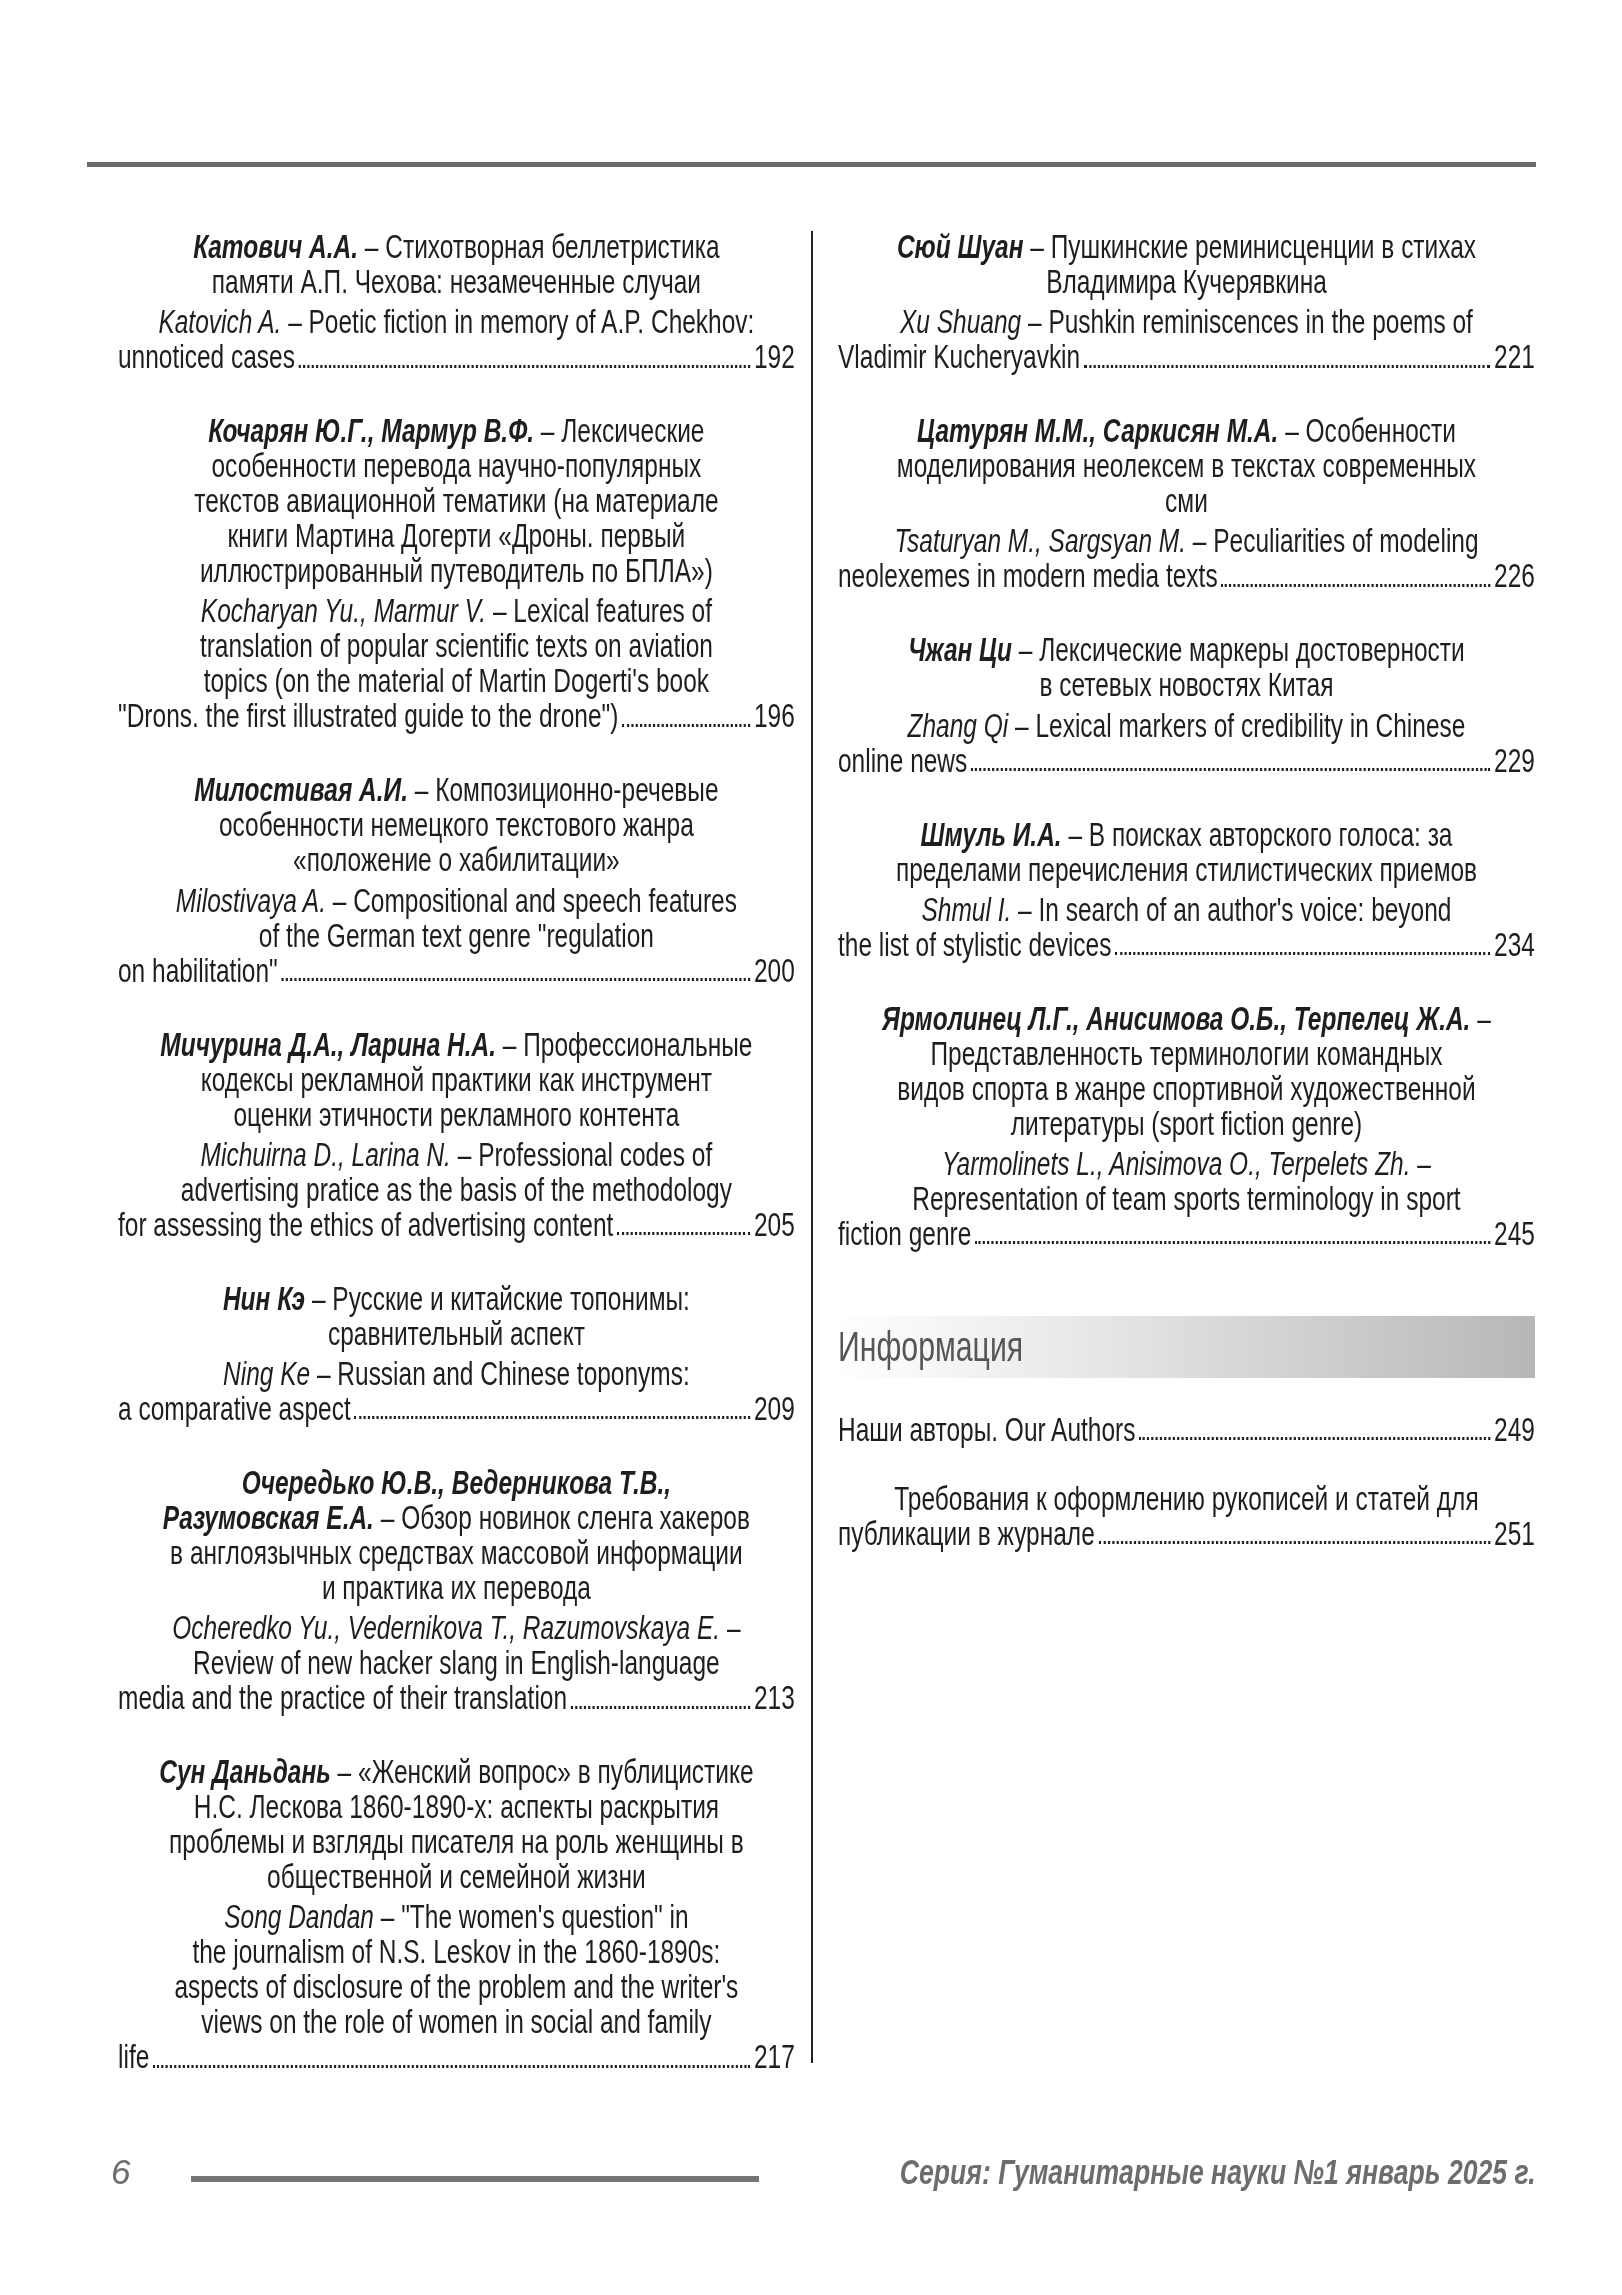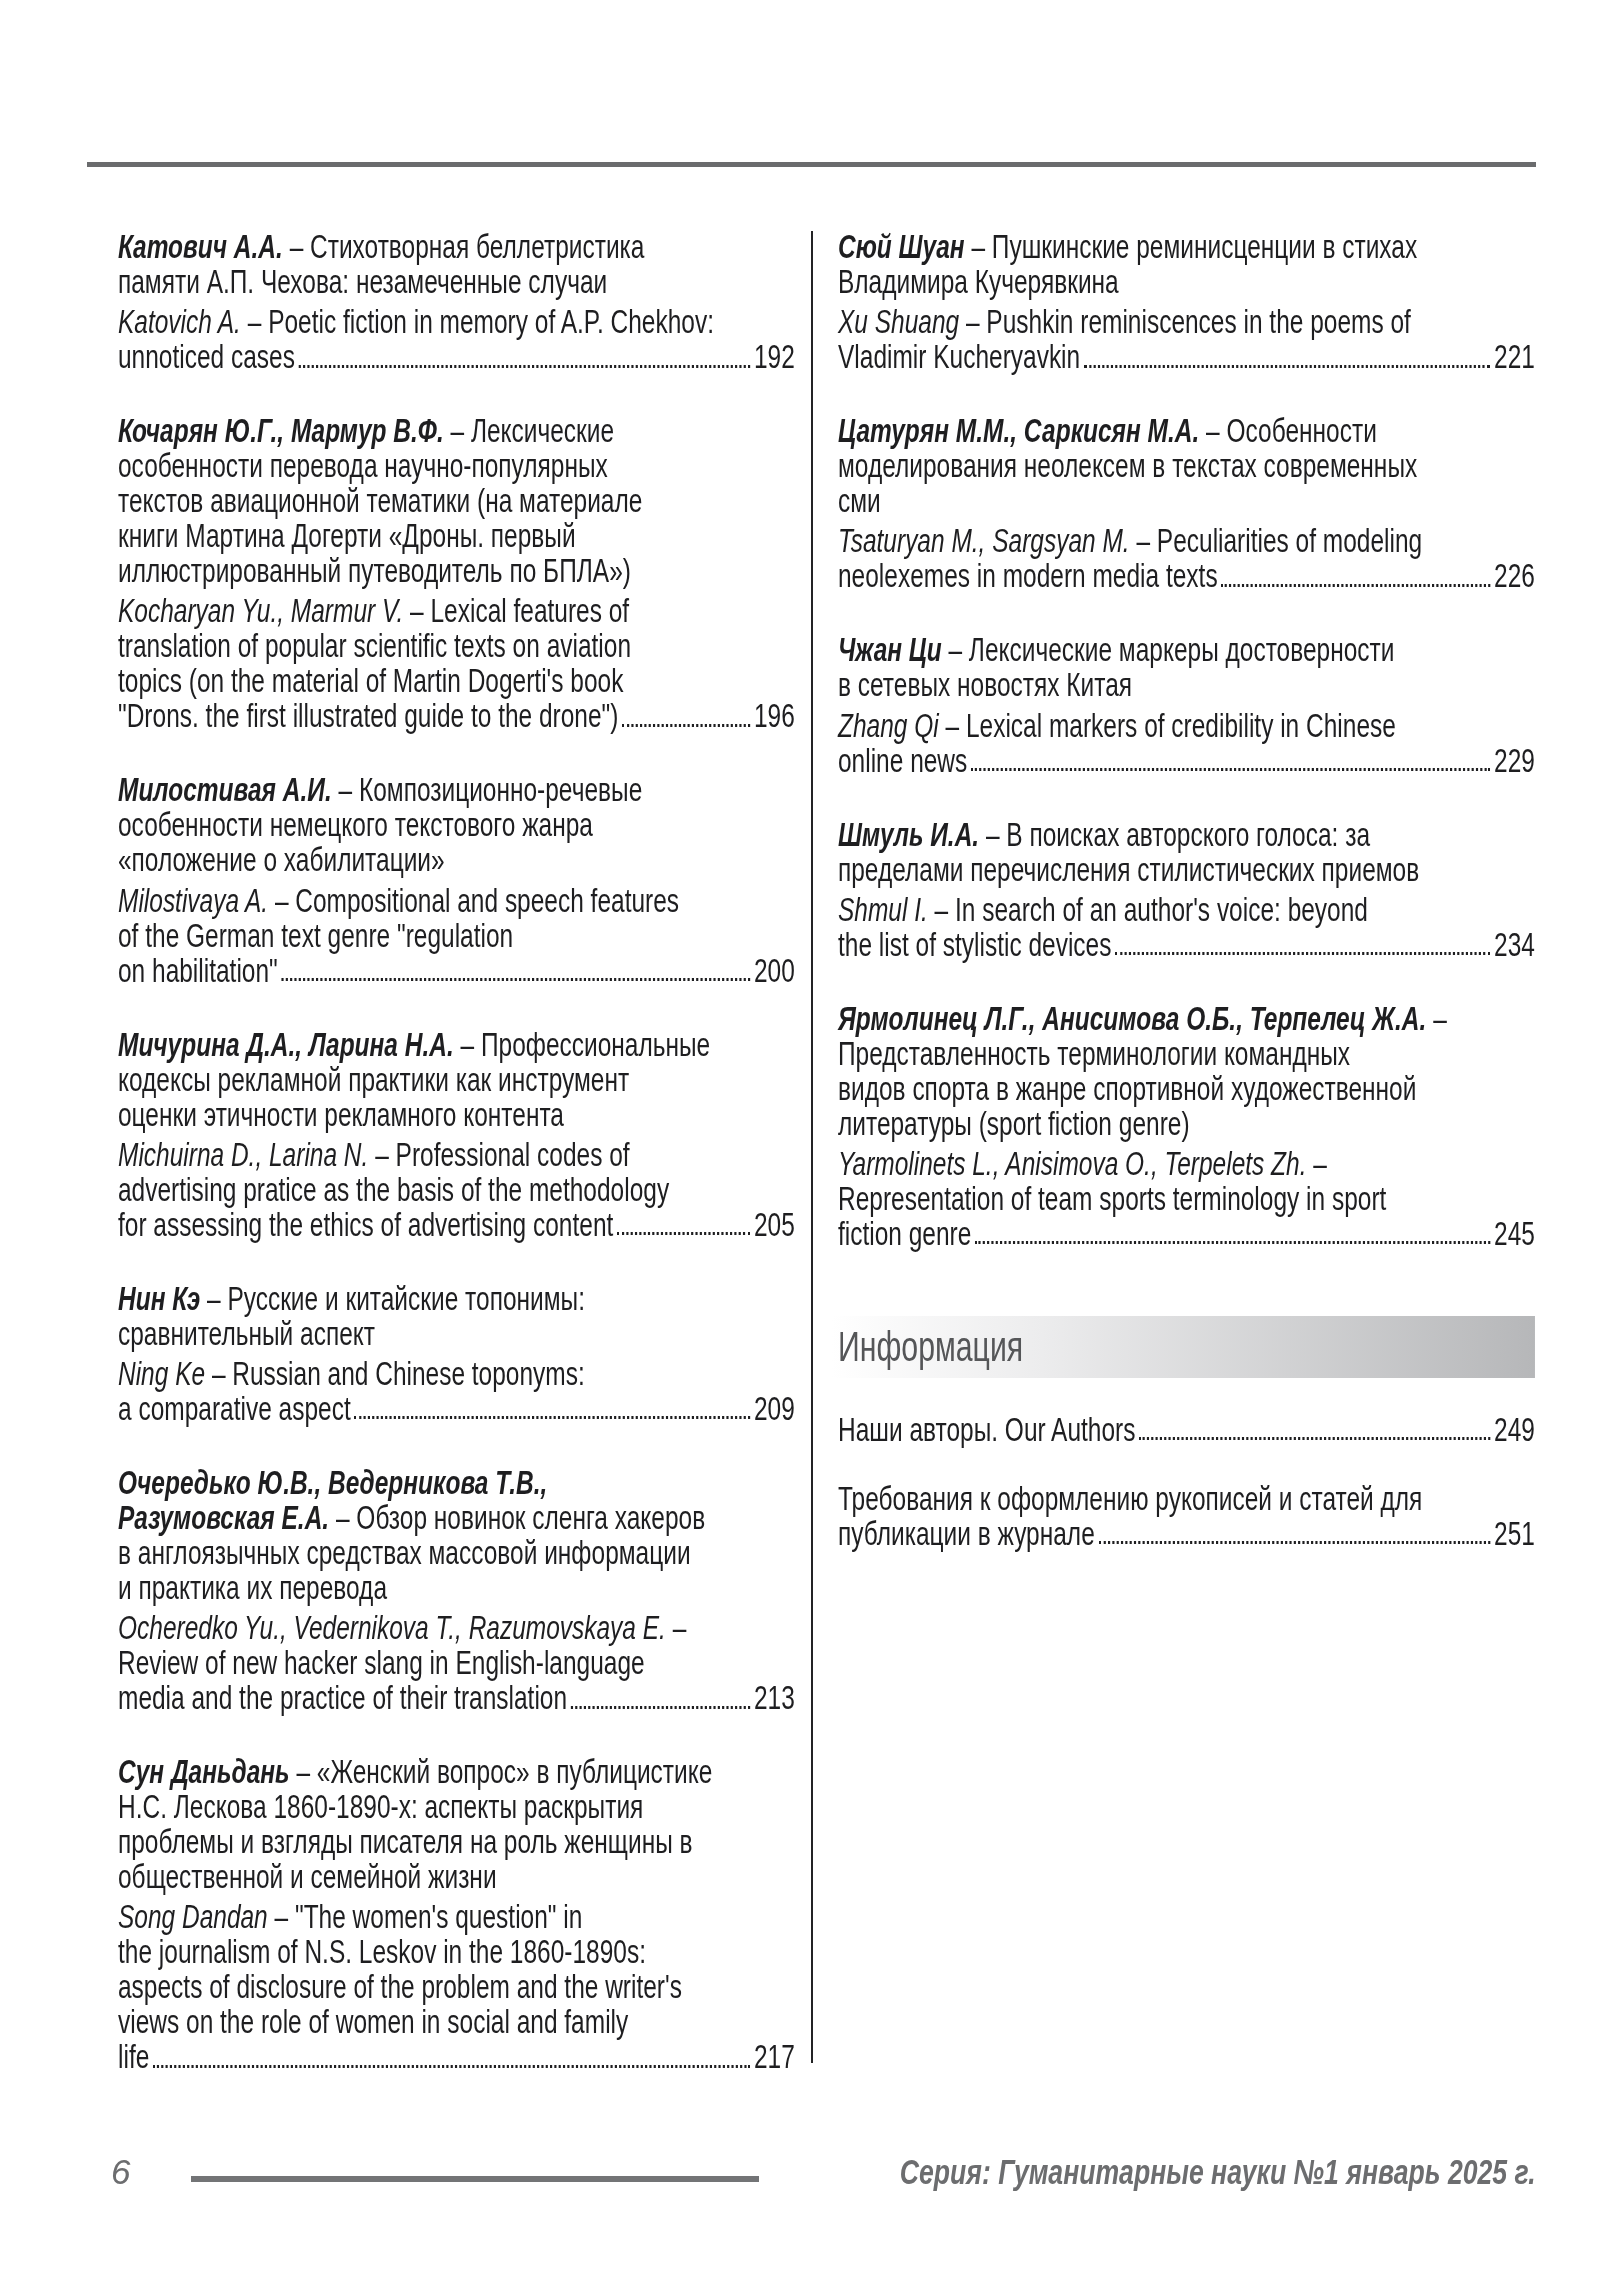--- a/index.html
+++ b/index.html
@@ -4,20 +4,21 @@
 <style>
   html,body{margin:0;padding:0;background:#ffffff;}
   .page{
     position:relative;
     width:1623px;
     height:2295px;
     background:#ffffff;
     font-family:"Liberation Sans", sans-serif;
     color:#1e1e20;
     overflow:hidden;
+    text-align:center;
   }
   
   .top-rule{
     position:absolute;
     left:87px; top:162px;
     width:1449px; height:5.2px;
     background:#6a6b6d;
   }
   
   .col-divider{

